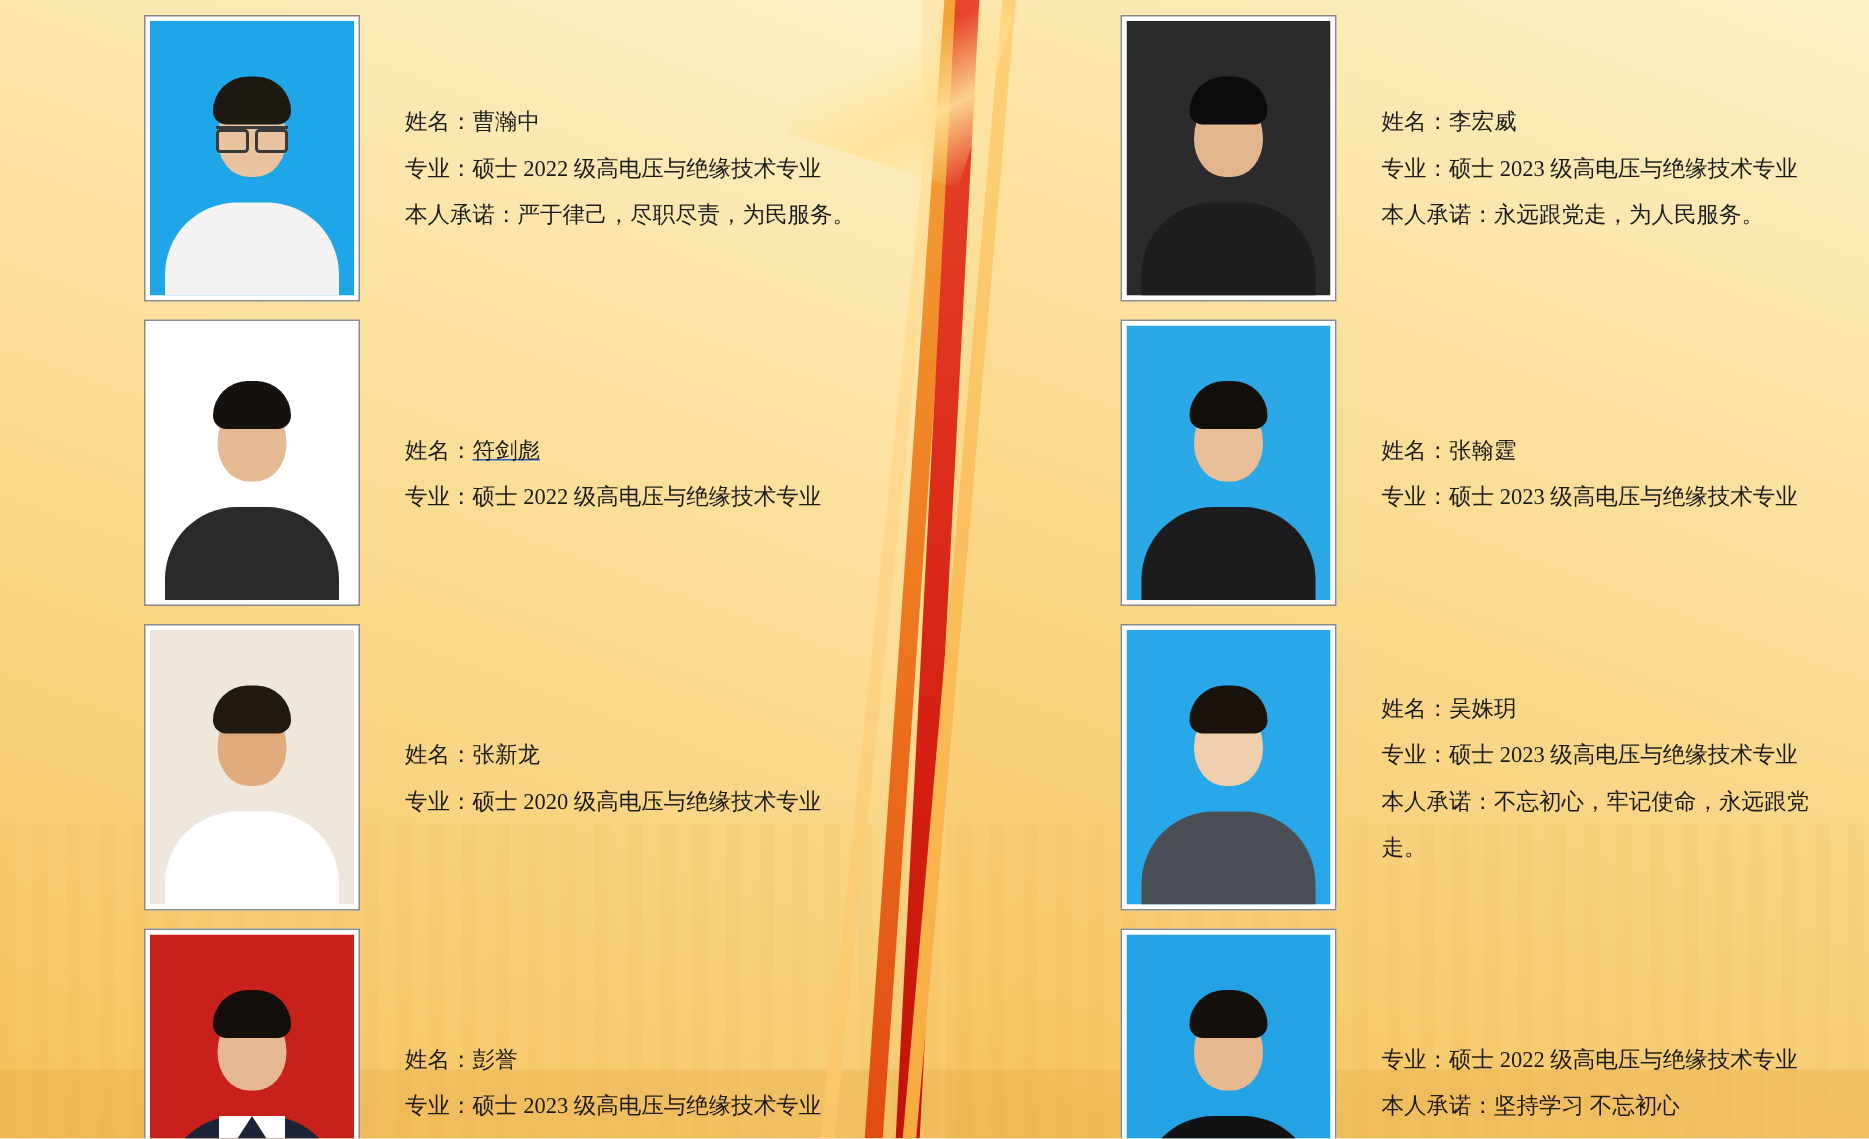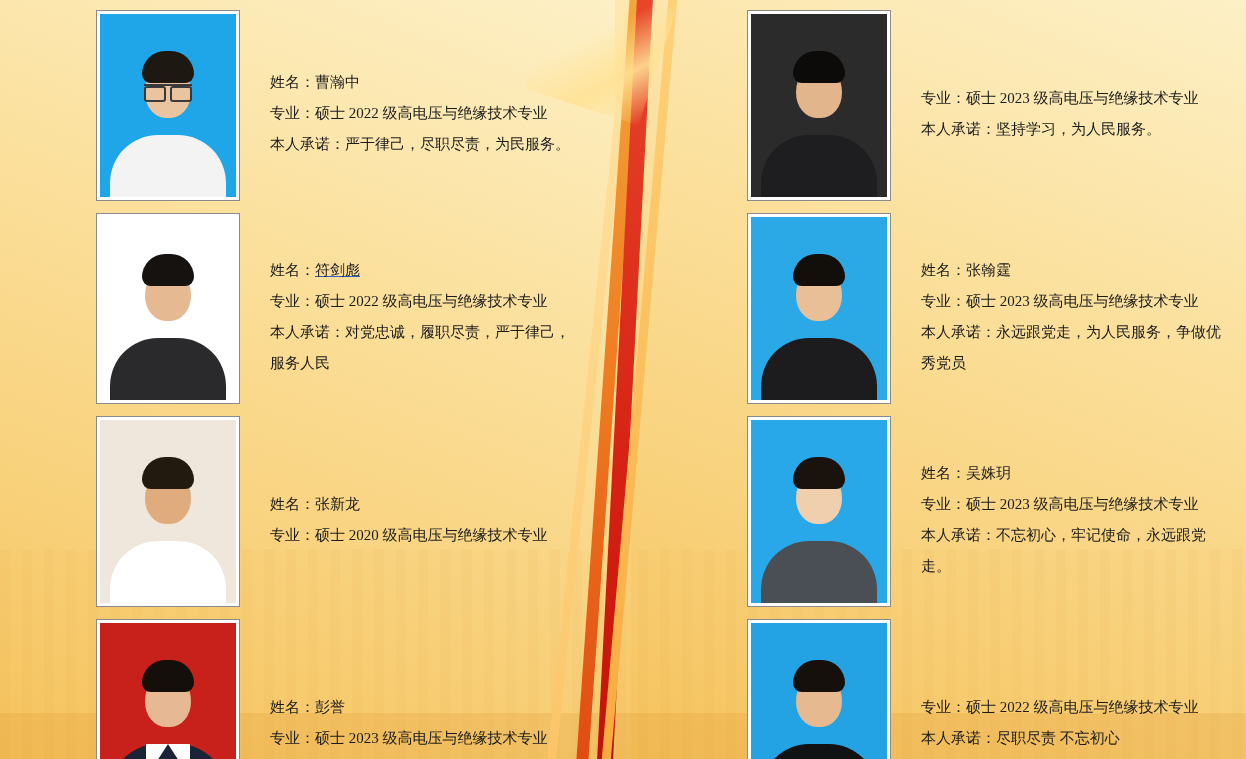--- a/index.html
+++ b/index.html
@@ -240,21 +240,20 @@
             <div class="photo">
               <div class="bg" style="background: rgb(255, 255, 255);"></div>
               <div class="body" style="background: rgb(42, 42, 44);"></div>
               <div class="head" style="background: rgb(229, 185, 146);"></div>
               <div class="hair" style="background: rgb(22, 18, 16);"></div>
             </div>
           </div>
           <div class="info">
             <div class="line"><span>姓名：</span><span class="u-link">符剑彪</span></div>
             <div class="line"><span>专业：</span><span>硕士 2022 级高电压与绝缘技术专业</span></div>
-            <div class="line"><span>本人承诺：</span><span>对党忠诚，履职尽责，严于律己，服务人民</span></div>
           </div>
         </div>
         <div class="person">
           <div class="photo-frame">
             <div class="photo">
               <div class="bg" style="background: rgb(239, 231, 220);"></div>
               <div class="body" style="background: rgb(255, 255, 255);"></div>
               <div class="head" style="background: rgb(224, 171, 125);"></div>
               <div class="hair" style="background: rgb(34, 25, 15);"></div>
             </div>
@@ -285,37 +284,37 @@
         <div class="person">
           <div class="photo-frame">
             <div class="photo">
               <div class="bg" style="background: rgb(43, 43, 43);"></div>
               <div class="body" style="background: rgb(30, 30, 32);"></div>
               <div class="head" style="background: rgb(227, 181, 140);"></div>
               <div class="hair" style="background: rgb(13, 11, 9);"></div>
             </div>
           </div>
           <div class="info">
+            <div class="line"><span>姓名：</span><span>李宏威</span></div>
             <div class="line"><span>专业：</span><span>硕士 2023 级高电压与绝缘技术专业</span></div>
-            <div class="line"><span>本人承诺：</span><span>坚持学习，为人民服务。</span></div>
+            <div class="line"><span>本人承诺：</span><span>永远跟党走，为人民服务。</span></div>
           </div>
         </div>
         <div class="person">
           <div class="photo-frame">
             <div class="photo">
               <div class="bg" style="background: rgb(42, 169, 230);"></div>
               <div class="body" style="background: rgb(28, 28, 30);"></div>
               <div class="head" style="background: rgb(233, 191, 152);"></div>
               <div class="hair" style="background: rgb(18, 14, 10);"></div>
             </div>
           </div>
           <div class="info">
             <div class="line"><span>姓名：</span><span>张翰霆</span></div>
             <div class="line"><span>专业：</span><span>硕士 2023 级高电压与绝缘技术专业</span></div>
-            <div class="line"><span>本人承诺：</span><span>永远跟党走，为人民服务，争做优秀党员</span></div>
           </div>
         </div>
         <div class="person">
           <div class="photo-frame">
             <div class="photo">
               <div class="bg" style="background: rgb(40, 168, 232);"></div>
               <div class="body" style="background: rgb(74, 79, 86);"></div>
               <div class="head" style="background: rgb(240, 207, 174);"></div>
               <div class="hair" style="background: rgb(26, 18, 12);"></div>
             </div>
@@ -330,18 +329,18 @@
           <div class="photo-frame">
             <div class="photo">
               <div class="bg" style="background: rgb(35, 163, 228);"></div>
               <div class="body" style="background: rgb(17, 18, 20);"></div>
               <div class="head" style="background: rgb(231, 185, 145);"></div>
               <div class="hair" style="background: rgb(21, 16, 12);"></div>
             </div>
           </div>
           <div class="info">
             <div class="line"><span>专业：</span><span>硕士 2022 级高电压与绝缘技术专业</span></div>
-            <div class="line"><span>本人承诺：</span><span>尽职尽责  不忘初心</span></div>
+            <div class="line"><span>本人承诺：</span><span>坚持学习  不忘初心</span></div>
           </div>
         </div>
       </div>
   </div>
 </div>
 
 </body></html>

